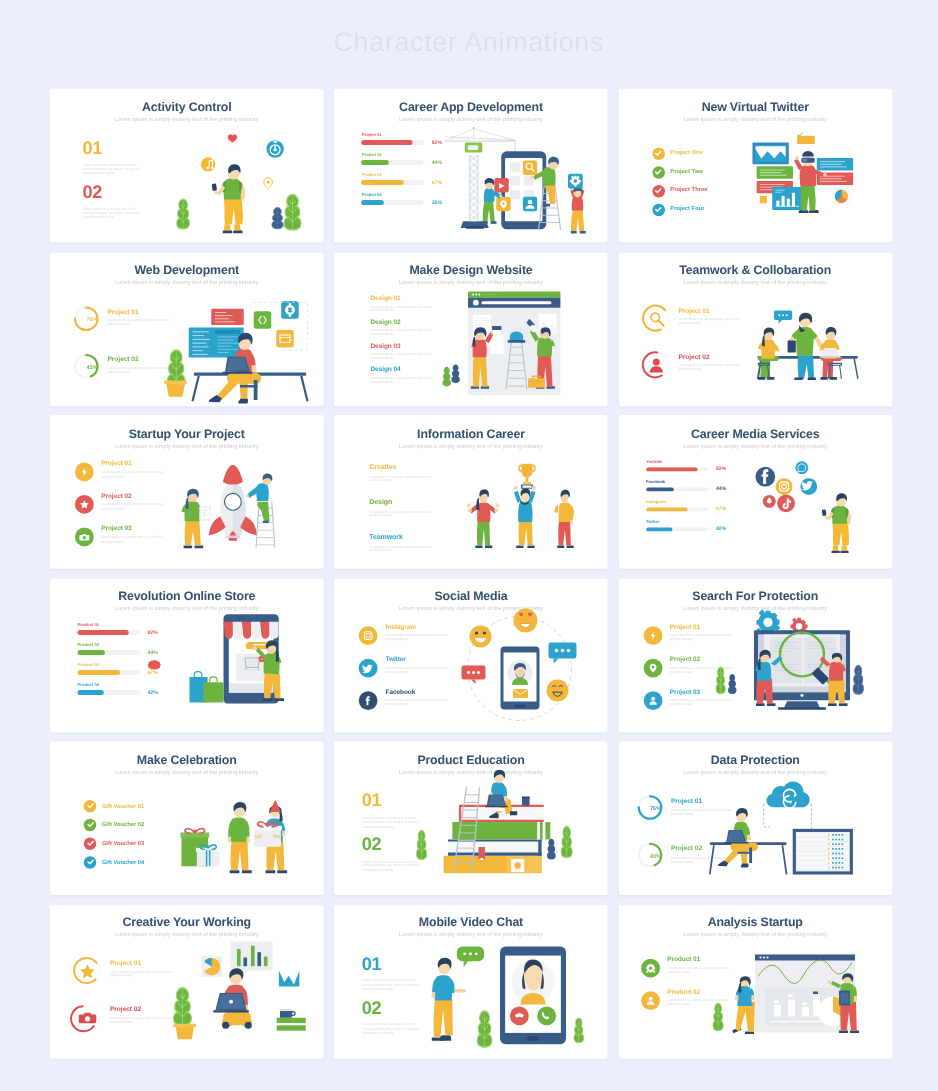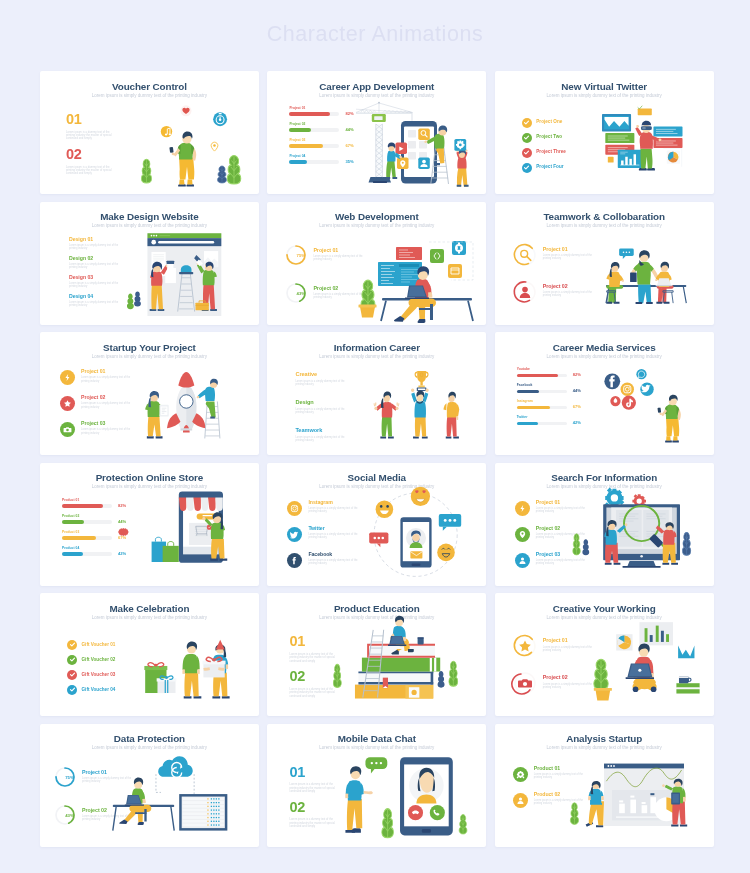--- a/index.html
+++ b/index.html
@@ -70,21 +70,21 @@
   <g class="veins">
           <path d="M8.5 25 V3.5 M8.5 9 L11.2 6.5 M8.5 14.5 L12 11.5 M8.5 20 L12.5 16.5 M8.5 9 L5.8 6.5 M8.5 14.5 L5 11.5 M8.5 20 L4.5 16.5" fill="none" stroke-width=".7"></path>
         </g>
  </g>
 </defs>
 </svg>
 <div class="page-title">Character Animations</div>
 <div class="grid">
 
 <div class="card">
-  <div class="c-title">Voucher Control</div>
+  <div class="c-title">Activity Control</div>
   <div class="c-sub">Lorem ipsum is simply dummy text of the printing industry</div>
   <div style="position:absolute;left:26px;top:41px">
     <div class="num" style="color:#f3b73c">01</div>
     <div class="blurb" style="margin-top:4px">Lorem ipsum is a dummy text of the printing industry the master of special continued and simply</div>
   </div>
   <div style="position:absolute;left:26px;top:76px">
     <div class="num" style="color:#e05a56">02</div>
     <div class="blurb" style="margin-top:4px">Lorem ipsum is a dummy text of the printing industry the master of special continued and simply</div>
   </div>
   <svg class="ill" width="218.8" height="123.6" viewBox="0 0 218.8 123.6" style="left:0;top:0">
@@ -363,107 +363,20 @@
       <circle cx="153.3" cy="64.8" r="5" fill="#f8dab2"></circle>
       <path d="M148 62 c-.7-4.2 2-7 5.5-6.9 3.4 .1 5.5 2 5.7 5.3 h-11.2z" fill="#2a4672"></path>
       <rect x="147" y="61.8" width="13" height="4.6" rx="1.6" fill="#3a5d87"></rect>
       <rect x="148.5" y="62.8" width="4.2" height="2.6" rx=".9" fill="#6e8aa8"></rect>
     </g>
   </g>
       </svg>
 </div>
 
 <div class="card">
-  <div class="c-title">Make Design Website</div>
-  <div class="c-sub">Lorem ipsum is simply dummy text of the printing industry</div>
-  <div style="position:absolute;left:29px;top:35px">
-    <div class="dz-row">
-      <div class="dz-label" style="color:#f3b73c">Design 01</div>
-      <div class="blurb2">Lorem ipsum is a simply dummy text of the printing industry</div>
-    </div>
-    <div class="dz-row">
-      <div class="dz-label" style="color:#6db33f">Design 02</div>
-      <div class="blurb2">Lorem ipsum is a simply dummy text of the printing industry</div>
-    </div>
-    <div class="dz-row">
-      <div class="dz-label" style="color:#e05a56">Design 03</div>
-      <div class="blurb2">Lorem ipsum is a simply dummy text of the printing industry</div>
-    </div>
-    <div class="dz-row">
-      <div class="dz-label" style="color:#2ba3cd">Design 04</div>
-      <div class="blurb2">Lorem ipsum is a simply dummy text of the printing industry</div>
-    </div>
-  </div>
-  <svg class="ill" width="218.8" height="123.6" viewBox="0 0 218.8 123.6">
-        <g transform="translate(14,1) scale(.89)">
-    <g>
-      <rect x="105" y="34" width="83" height="93" fill="#eceef1"></rect>
-      <rect x="105" y="34" width="83" height="5.5" fill="#6cb33f"></rect>
-      <circle cx="109.5" cy="36.7" r=".9" fill="#fff"></circle>
-            <circle cx="112.3" cy="36.7" r=".9" fill="#fff"></circle>
-            <circle cx="115.1" cy="36.7" r=".9" fill="#fff"></circle>
-      <path d="M118.5 36.7 h12" stroke="#8fca64" stroke-width=".8"></path>
-      <rect x="105" y="39.5" width="83" height="9" fill="#3a5d87"></rect>
-      <circle cx="112" cy="44" r="2.6" fill="#fff"></circle>
-      <rect x="117" y="42.6" width="63" height="2.8" rx="1.4" fill="#fff"></rect>
-      <rect x="109.5" y="55" width="16" height="27" fill="#fff"></rect>
-      <path d="M111.5 58 h12 M111.5 60 h12 M111.5 62 h12 M111.5 64 h12 M111.5 66 h9" stroke="#e2e5e9" stroke-width=".5"></path>
-      <rect x="168.5" y="54" width="16" height="18" fill="#fff"></rect>
-      <path d="M168.5 66 l4.5-5 4 4.5 3-3 4 3.5 v6 h-15.5z" fill="#f3f5f7"></path>
-      <rect x="125" y="73" width="12" height="17" fill="#fff"></rect>
-    </g>
-    <g>
-      <path d="M144 78 l-5 44 M153 78 l5 44" stroke="#b6c1ce" stroke-width="1" fill="none"></path>
-      <path d="M143.6 84 h9.8 M143 91 h11 M142.4 98 h12.2 M141.8 105 h13.4 M141.2 112 h14.6 M140.6 119 h15.8" stroke="#b6c1ce" stroke-width=".8" fill="none"></path>
-      <path d="M142.5 75 c0-3 2.5-5 6-5 3.5 0 6 2 6 5 v3 h-12z" fill="#2ba3cd"></path>
-      <rect x="140.5" y="77.5" width="16" height="2.5" rx="1" fill="#3a5d87"></rect>
-    </g>
-
-    <g>
-      <path d="M107.5 119 h7.4 v2.4 h-7.4z M116.5 119 h7.4 v2.4 h-7.4z" fill="#3a5d87"></path>
-      <path d="M110 92 h11 l1.5 27.5 h-4.8 l-1.6-18 -1.5 18 h-4.8 c-.5-8 -.5-22 .2-27.5z" fill="#f3b73c"></path>
-      <path d="M110.5 78 c1.2-1.8 8.5-1.8 9.8 0 1.2 1.7 1.8 9 1.4 12 l-.4 3 h-12 c-.3-3.4 -.3-12.5 1.2-15z" fill="#e05a56"></path>
-      <path d="M110.8 78.5 c-1.4 1 -2.5 3 -2.8 5.5 l3.8 .5z" fill="#e05a56"></path>
-      <path d="M120 78 c1.6-2.5 4-6 5.5-8 l2.8 1.8 c-1.3 2.6 -3.5 6.8 -4.8 8.7z" fill="#e05a56"></path>
-      <path d="M126 69.5 c.7-.6 1.8-.5 2.4 .3 .6 .8 .4 1.8 -.3 2.3 -.8 .5 -1.8 .3 -2.4-.5 -.5-.7 -.4-1.6 .3-2.1z" fill="#f6d2a7"></path>
-      <circle cx="115.5" cy="73.5" r="4.3" fill="#f6d2a7"></circle>
-      <path d="M110.5 73 c-.6-4.3 2-7.2 5.8-7 3.4 .2 5.3 2.2 5.2 5.3 -.1 2 -.5 3.2 -1.1 3.8 -.2-2.2 -.9-3.7 -2.3-4.1 -2.2-.6 -5.6 .3 -6.6 3 -.4-.2 -.9-.5 -1-1z" fill="#2a4672"></path>
-      <path d="M110.4 74.5 c-1.2 2 -1.6 6 -1.2 8.5 l2.5 .3 c-.3-3 -.4-6.5 -.3-8.5z" fill="#2a4672"></path>
-      <path d="M127.2 66 h7 v11 h-7z" fill="#fff"></path>
-      <rect x="126.5" y="65" width="8.5" height="3.5" rx=".5" fill="#3a5d87"></rect>
-    </g>
-
-    <g>
-      <path d="M166 119 h7.6 v2.4 h-7.6z M175.5 119 h7.6 v2.4 h-7.6z" fill="#3a5d87"></path>
-      <path d="M168 92 h11.5 l1.5 27.5 h-5 l-1.6-18 -1.6 18 h-5 c-.5-8 -.5-22 .2-27.5z" fill="#e05a56"></path>
-      <path d="M168.5 76.5 c1.3-1.9 9-1.9 10.4 0 1.3 1.8 1.9 9.5 1.5 12.7 l-.4 3.2 h-12.7 c-.3-3.6 -.3-13.3 1.2-15.9z" fill="#6cb33f"></path>
-      <path d="M180 77 c1.5 1 2.6 3.2 3 5.8 l-4 .5z" fill="#6cb33f"></path>
-      <path d="M169 76.5 c-1.8-2.8 -4-6.5 -5.5-8.6 l-3 2 c1.4 2.7 3.8 7.2 5.1 9.2z" fill="#6cb33f"></path>
-      <path d="M163.3 66.5 c-.8-.6 -2-.5 -2.6 .4 -.6 .9 -.4 2 .4 2.5 .8 .5 2 .3 2.6-.6 .5-.8 .4-1.8 -.4-2.3z" fill="#f6d2a7"></path>
-      <circle cx="174" cy="72" r="4.5" fill="#f6d2a7"></circle>
-      <path d="M170.5 68 c1.8-2.8 6.5-2.5 8 0 1.3 2.2 1 5 -.3 6.5 -.3-2 -.8-3.5 -1.8-4 -1.5-.8 -4 .5 -5 2 -.7-1.3 -1.3-3.3 -.9-4.5z" fill="#2a4672"></path>
-      <path d="M160 58.5 l5 5 -3.5 3 -4-4.5z" fill="#3a5d87"></path>
-      <path d="M162.8 63.5 l4.5 4.5 -3.5 3 -4-4.5z" fill="#fff"></path>
-    </g>
-    <g>
-      <rect x="159" y="112" width="15" height="8.5" rx=".6" fill="#f3b73c"></rect>
-      <path d="M163 112 v-2 h7 v2" stroke="#e8a92f" stroke-width="1" fill="none"></path>
-      <path d="M159 115 h15" stroke="#e8a92f" stroke-width=".8"></path>
-    </g>
-    <g transform="translate(89.49,97.56) scale(0.510,0.748)" fill="#3c5d8c">
-            <use href="#tree"></use>
-          </g>
-    <g transform="translate(81.49,99.61) scale(0.510,0.786)" fill="#6cb33f">
-            <use href="#tree"></use>
-          </g>
-  </g>
-      </svg>
-</div>
-
-<div class="card">
   <div class="c-title">Web Development</div>
   <div class="c-sub">Lorem ipsum is simply dummy text of the printing industry</div>
   <div class="dn-row" style="position:absolute;left:18px;top:42px">
     <svg width="22" height="22" viewBox="0 0 22 22">
       <circle cx="11" cy="11" r="9" fill="none" stroke="#f2f3f6" stroke-width="1.7"></circle>
       <circle cx="11" cy="11" r="9" fill="none" stroke="#f3b73c" stroke-width="1.7" stroke-linecap="round" stroke-dasharray="42.4 56.5" transform="rotate(-90 11 11)"></circle>
     </svg>
     <span class="donut-txt" style="color:#f3b73c;left:4.5px;top:9px">75%</span>
     <div class="dn-text">
       <div class="dn-title" style="color:#f3b73c">Project 01</div>
@@ -539,20 +452,107 @@
               <use href="#tree" fill="none"></use>
             </g>
           </g>
       <path d="M93 104.5 h15 l-2 11 h-11z" fill="#f3b73c"></path>
       <rect x="91.5" y="102.5" width="18" height="3" rx=".6" fill="#f5c353"></rect>
     </g>
   </svg>
 </div>
 
 <div class="card">
+  <div class="c-title">Make Design Website</div>
+  <div class="c-sub">Lorem ipsum is simply dummy text of the printing industry</div>
+  <div style="position:absolute;left:29px;top:35px">
+    <div class="dz-row">
+      <div class="dz-label" style="color:#f3b73c">Design 01</div>
+      <div class="blurb2">Lorem ipsum is a simply dummy text of the printing industry</div>
+    </div>
+    <div class="dz-row">
+      <div class="dz-label" style="color:#6db33f">Design 02</div>
+      <div class="blurb2">Lorem ipsum is a simply dummy text of the printing industry</div>
+    </div>
+    <div class="dz-row">
+      <div class="dz-label" style="color:#e05a56">Design 03</div>
+      <div class="blurb2">Lorem ipsum is a simply dummy text of the printing industry</div>
+    </div>
+    <div class="dz-row">
+      <div class="dz-label" style="color:#2ba3cd">Design 04</div>
+      <div class="blurb2">Lorem ipsum is a simply dummy text of the printing industry</div>
+    </div>
+  </div>
+  <svg class="ill" width="218.8" height="123.6" viewBox="0 0 218.8 123.6">
+        <g transform="translate(14,1) scale(.89)">
+    <g>
+      <rect x="105" y="34" width="83" height="93" fill="#eceef1"></rect>
+      <rect x="105" y="34" width="83" height="5.5" fill="#6cb33f"></rect>
+      <circle cx="109.5" cy="36.7" r=".9" fill="#fff"></circle>
+            <circle cx="112.3" cy="36.7" r=".9" fill="#fff"></circle>
+            <circle cx="115.1" cy="36.7" r=".9" fill="#fff"></circle>
+      <path d="M118.5 36.7 h12" stroke="#8fca64" stroke-width=".8"></path>
+      <rect x="105" y="39.5" width="83" height="9" fill="#3a5d87"></rect>
+      <circle cx="112" cy="44" r="2.6" fill="#fff"></circle>
+      <rect x="117" y="42.6" width="63" height="2.8" rx="1.4" fill="#fff"></rect>
+      <rect x="109.5" y="55" width="16" height="27" fill="#fff"></rect>
+      <path d="M111.5 58 h12 M111.5 60 h12 M111.5 62 h12 M111.5 64 h12 M111.5 66 h9" stroke="#e2e5e9" stroke-width=".5"></path>
+      <rect x="168.5" y="54" width="16" height="18" fill="#fff"></rect>
+      <path d="M168.5 66 l4.5-5 4 4.5 3-3 4 3.5 v6 h-15.5z" fill="#f3f5f7"></path>
+      <rect x="125" y="73" width="12" height="17" fill="#fff"></rect>
+    </g>
+    <g>
+      <path d="M144 78 l-5 44 M153 78 l5 44" stroke="#b6c1ce" stroke-width="1" fill="none"></path>
+      <path d="M143.6 84 h9.8 M143 91 h11 M142.4 98 h12.2 M141.8 105 h13.4 M141.2 112 h14.6 M140.6 119 h15.8" stroke="#b6c1ce" stroke-width=".8" fill="none"></path>
+      <path d="M142.5 75 c0-3 2.5-5 6-5 3.5 0 6 2 6 5 v3 h-12z" fill="#2ba3cd"></path>
+      <rect x="140.5" y="77.5" width="16" height="2.5" rx="1" fill="#3a5d87"></rect>
+    </g>
+
+    <g>
+      <path d="M107.5 119 h7.4 v2.4 h-7.4z M116.5 119 h7.4 v2.4 h-7.4z" fill="#3a5d87"></path>
+      <path d="M110 92 h11 l1.5 27.5 h-4.8 l-1.6-18 -1.5 18 h-4.8 c-.5-8 -.5-22 .2-27.5z" fill="#f3b73c"></path>
+      <path d="M110.5 78 c1.2-1.8 8.5-1.8 9.8 0 1.2 1.7 1.8 9 1.4 12 l-.4 3 h-12 c-.3-3.4 -.3-12.5 1.2-15z" fill="#e05a56"></path>
+      <path d="M110.8 78.5 c-1.4 1 -2.5 3 -2.8 5.5 l3.8 .5z" fill="#e05a56"></path>
+      <path d="M120 78 c1.6-2.5 4-6 5.5-8 l2.8 1.8 c-1.3 2.6 -3.5 6.8 -4.8 8.7z" fill="#e05a56"></path>
+      <path d="M126 69.5 c.7-.6 1.8-.5 2.4 .3 .6 .8 .4 1.8 -.3 2.3 -.8 .5 -1.8 .3 -2.4-.5 -.5-.7 -.4-1.6 .3-2.1z" fill="#f6d2a7"></path>
+      <circle cx="115.5" cy="73.5" r="4.3" fill="#f6d2a7"></circle>
+      <path d="M110.5 73 c-.6-4.3 2-7.2 5.8-7 3.4 .2 5.3 2.2 5.2 5.3 -.1 2 -.5 3.2 -1.1 3.8 -.2-2.2 -.9-3.7 -2.3-4.1 -2.2-.6 -5.6 .3 -6.6 3 -.4-.2 -.9-.5 -1-1z" fill="#2a4672"></path>
+      <path d="M110.4 74.5 c-1.2 2 -1.6 6 -1.2 8.5 l2.5 .3 c-.3-3 -.4-6.5 -.3-8.5z" fill="#2a4672"></path>
+      <path d="M127.2 66 h7 v11 h-7z" fill="#fff"></path>
+      <rect x="126.5" y="65" width="8.5" height="3.5" rx=".5" fill="#3a5d87"></rect>
+    </g>
+
+    <g>
+      <path d="M166 119 h7.6 v2.4 h-7.6z M175.5 119 h7.6 v2.4 h-7.6z" fill="#3a5d87"></path>
+      <path d="M168 92 h11.5 l1.5 27.5 h-5 l-1.6-18 -1.6 18 h-5 c-.5-8 -.5-22 .2-27.5z" fill="#e05a56"></path>
+      <path d="M168.5 76.5 c1.3-1.9 9-1.9 10.4 0 1.3 1.8 1.9 9.5 1.5 12.7 l-.4 3.2 h-12.7 c-.3-3.6 -.3-13.3 1.2-15.9z" fill="#6cb33f"></path>
+      <path d="M180 77 c1.5 1 2.6 3.2 3 5.8 l-4 .5z" fill="#6cb33f"></path>
+      <path d="M169 76.5 c-1.8-2.8 -4-6.5 -5.5-8.6 l-3 2 c1.4 2.7 3.8 7.2 5.1 9.2z" fill="#6cb33f"></path>
+      <path d="M163.3 66.5 c-.8-.6 -2-.5 -2.6 .4 -.6 .9 -.4 2 .4 2.5 .8 .5 2 .3 2.6-.6 .5-.8 .4-1.8 -.4-2.3z" fill="#f6d2a7"></path>
+      <circle cx="174" cy="72" r="4.5" fill="#f6d2a7"></circle>
+      <path d="M170.5 68 c1.8-2.8 6.5-2.5 8 0 1.3 2.2 1 5 -.3 6.5 -.3-2 -.8-3.5 -1.8-4 -1.5-.8 -4 .5 -5 2 -.7-1.3 -1.3-3.3 -.9-4.5z" fill="#2a4672"></path>
+      <path d="M160 58.5 l5 5 -3.5 3 -4-4.5z" fill="#3a5d87"></path>
+      <path d="M162.8 63.5 l4.5 4.5 -3.5 3 -4-4.5z" fill="#fff"></path>
+    </g>
+    <g>
+      <rect x="159" y="112" width="15" height="8.5" rx=".6" fill="#f3b73c"></rect>
+      <path d="M163 112 v-2 h7 v2" stroke="#e8a92f" stroke-width="1" fill="none"></path>
+      <path d="M159 115 h15" stroke="#e8a92f" stroke-width=".8"></path>
+    </g>
+    <g transform="translate(89.49,97.56) scale(0.510,0.748)" fill="#3c5d8c">
+            <use href="#tree"></use>
+          </g>
+    <g transform="translate(81.49,99.61) scale(0.510,0.786)" fill="#6cb33f">
+            <use href="#tree"></use>
+          </g>
+  </g>
+      </svg>
+</div>
+
+<div class="card">
   <div class="c-title">Teamwork &amp; Collobaration</div>
   <div class="c-sub">Lorem ipsum is simply dummy text of the printing industry</div>
   <div class="ac-row" style="position:absolute;left:18px;top:41px">
     <svg width="24" height="24" viewBox="0 0 24 24">
       <circle cx="12" cy="12" r="10" fill="none" stroke="#f8f9fb" stroke-width="1.5"></circle>
       <path d="M19.2 5.3 A10 10 0 1 0 15.5 20.6" fill="none" stroke="#f3b73c" stroke-width="1.6" stroke-linecap="round"></path>
       <circle cx="11.2" cy="10.8" r="3.4" fill="none" stroke="#f3b73c" stroke-width="1.4"></circle>
       <path d="M13.8 13.4 l4 4" stroke="#f3b73c" stroke-width="1.5" stroke-linecap="round"></path>
     </svg>
     <div class="ac-text">
@@ -874,21 +874,21 @@
       <circle cx="189.6" cy="64.1" r="5.07" fill="#f8dab2"></circle>
       <path d="M184.9 62.8 c-.66-4.2 1.92-6.95 5.27-6.95 3.24 0 5.27 1.7 5.55 4.95 .11 1.35 -.22 2.6 -.6 3.05 -.27-1.5 -1.26-2.7 -2.41-3 -2.36-.45 -5.5 .65 -6.37 2.9 -.38-.2 -1.15-.5 -1.44-.95z" fill="#2a4460"></path>
       <path d="M173.1 78.8 c.44-.6 1.7-.6 2.36 .2 .6 .75 .44 1.8 -.22 2.25 -.71 .45 -1.92 .2 -2.36-.6 -.38-.65 -.27-1.4 .22-1.85z" fill="#f6d2a7"></path>
       <rect x="170.6" y="72.4" width="3.9" height="6.2" rx=".95" transform="rotate(-8 172.5 75.5)" fill="#2a4460"></rect>
     </g>
   </g>
       </svg>
 </div>
 
 <div class="card">
-  <div class="c-title">Protection Online Store</div>
+  <div class="c-title">Revolution Online Store</div>
   <div class="c-sub">Lorem ipsum is simply dummy text of the printing industry</div>
   <div class="bars" style="position:absolute;left:22px;top:36px">
     <div class="bar-row">
       <div class="bar-label" style="color:#e05a56">Product 01</div>
       <div class="bar-track">
             <div class="bar-fill" style="width:82%;background:#e05a56"></div>
           </div>
       <div class="bar-pct" style="color:#e05a56">82%</div>
     </div>
     <div class="bar-row">
@@ -1051,21 +1051,21 @@
       <path d="M108 87 l0 4.5 -4.5-4.5z" fill="#e05a56"></path>
       <circle cx="101" cy="80" r="1.6" fill="#fff"></circle>
             <circle cx="106" cy="80" r="1.6" fill="#fff"></circle>
             <circle cx="111" cy="80" r="1.6" fill="#fff"></circle>
     </g>
   </g>
       </svg>
 </div>
 
 <div class="card">
-  <div class="c-title">Search For Information</div>
+  <div class="c-title">Search For Protection</div>
   <div class="c-sub">Lorem ipsum is simply dummy text of the printing industry</div>
   <div class="ic-list" style="position:absolute;left:20px;top:37px">
     <div class="ic-row">
       <span class="ic-circle" style="background:#f3b73c">
         <svg width="9" height="9" viewBox="0 0 16 16">
               <path d="M9.2 1.6 L4.2 8.8 h3.2 l-1 5.6 5-7.4 h-3.2 z" fill="#fff"></path>
             </svg>
       </span>
       <span class="ic-text">
         <span class="ic-title" style="color:#f3b73c">Project 01</span>
@@ -1325,112 +1325,20 @@
           </g>
     <g transform="translate(192.32,72.81) scale(0.680,1.278)" fill="#6cb33f">
             <use href="#tree"></use>
             <g stroke="#9ad768">
               <use href="#tree" fill="none"></use>
             </g>
           </g>
     <g transform="translate(179.47,85.21) scale(0.533,0.852)" fill="#3c5d8c">
             <use href="#tree"></use>
           </g>
-  </g>
-      </svg>
-</div>
-
-<div class="card">
-  <div class="c-title">Creative Your Working</div>
-  <div class="c-sub">Lorem ipsum is simply dummy text of the printing industry</div>
-  <div class="ac-row" style="position:absolute;left:18px;top:41px">
-    <svg width="24" height="24" viewBox="0 0 24 24">
-      <circle cx="12" cy="12" r="10" fill="none" stroke="#fcfaf6" stroke-width="1.5"></circle>
-      <path d="M19.2 5.3 A10 10 0 1 0 18.5 18.4" fill="none" stroke="#f3b73c" stroke-width="1.6" stroke-linecap="round"></path>
-      <path d="M12 6.5 l1.8 3.6 4 .6 -2.9 2.8 .7 4 -3.6-1.9 -3.6 1.9 .7-4 -2.9-2.8 4-.6z" fill="#f3b73c"></path>
-    </svg>
-    <div class="ac-text">
-      <div class="ac-title" style="color:#f3b73c">Project 01</div>
-      <div class="blurb2">Lorem ipsum is a simply dummy text of the printing industry</div>
-    </div>
-  </div>
-  <div class="ac-row" style="position:absolute;left:18px;top:78px">
-    <svg width="24" height="24" viewBox="0 0 24 24">
-      <circle cx="12" cy="12" r="10" fill="none" stroke="#fbf8f8" stroke-width="1.5"></circle>
-      <path d="M8 3 A10 10 0 1 0 17 18.8" fill="none" stroke="#d94d50" stroke-width="1.6" stroke-linecap="round"></path>
-      <path d="M6.2 9.6 h2.6 l1-1.4 h4.4 l1 1.4 h2.6 c.7 0 1.2 .5 1.2 1.2 v4.6 c0 .7 -.5 1.2 -1.2 1.2 h-11.6 c-.7 0 -1.2-.5 -1.2-1.2 v-4.6 c0-.7 .5-1.2 1.2-1.2z" fill="#d94d50"></path>
-      <circle cx="12" cy="13" r="2.1" fill="#fff"></circle>
-    </svg>
-    <div class="ac-text">
-      <div class="ac-title" style="color:#d94d50">Project 02</div>
-      <div class="blurb2">Lorem ipsum is a simply dummy text of the printing industry</div>
-    </div>
-  </div>
-  <svg class="ill" width="218.8" height="123.6" viewBox="0 0 218.8 123.6">
-        <g transform="translate(18,2.5) scale(.86)">
-
-    <g>
-      <rect x="147" y="31" width="39" height="27" fill="#eceef1"></rect>
-      <rect x="153" y="38" width="3.4" height="16" fill="#6cb33f"></rect>
-      <rect x="159" y="46" width="3.4" height="8" fill="#3a5d87"></rect>
-      <rect x="166" y="35" width="3.4" height="19" fill="#6cb33f"></rect>
-      <rect x="172" y="41" width="3.4" height="13" fill="#3a5d87"></rect>
-      <rect x="178" y="45" width="3.4" height="9" fill="#6cb33f"></rect>
-    </g>
-
-    <g>
-      <rect x="120" y="45" width="19" height="19" fill="#eceef1"></rect>
-      <path d="M129.5 54.5 L129.5 46.5 A8 8 0 0 1 137 57 z" fill="#f3b73c"></path>
-      <path d="M129.5 54.5 L137 57 A8 8 0 1 1 129.5 46.5 z" fill="#f3b73c"></path>
-      <path d="M129.5 54.5 L122.5 50 A8 8 0 0 1 129.5 46.5 z" fill="#2ba3cd"></path>
-      <path d="M129.5 54.5 L122.5 58.5 A8 8 0 0 1 122.5 50 z" fill="#eceef1"></path>
-    </g>
-
-    <g>
-      <path d="M192 58 l5 11 4-6 5 8 5-13 v15 h-19z" fill="#2ba3cd"></path>
-    </g>
-
-    <g>
-      <path d="M140 101 c0-4 6-6 13-6 7 0 13 2 13 6 0 5 -7 8 -13 8 -6 0 -13-3 -13-8z" fill="#f3b73c"></path>
-      <path d="M140 103 c-2 3 -1 7 3 7.5 4 .5 7-2 8-5z" fill="#f3b73c"></path>
-      <path d="M166 103 c2 3 1 7 -3 7.5 -4 .5 -7-2 -8-5z" fill="#f3b73c"></path>
-      <circle cx="142.5" cy="109" r="3.3" fill="#2a4672"></circle>
-      <circle cx="163.5" cy="109" r="3.3" fill="#2a4672"></circle>
-      <path d="M145 73 c1.6-2.2 12-2.3 13.6 0 1.7 2.3 2.2 12 1.9 16.5 l-.5 6 h-16.4 c-.4-4.5 -.6-20 1.4-22.5z" fill="#e05a56"></path>
-      <path d="M158.8 74 c2.2 1.3 3.6 4 4 8.5 l.5 8.5 -4.5 1.5z" fill="#e05a56"></path>
-      <path d="M145 74 c-2.2 1.3 -3.6 4 -4 8.5 l-.5 8.5 4.5 1.5z" fill="#e05a56"></path>
-      <path d="M163.2 90 c.5 2 .6 4.5 .3 6 l-4.2 -.3 c.3-2 .3-4.2 0-5.6z" fill="#f6d2a7"></path>
-      <path d="M140.8 90 c-.5 2 -.6 4.5 -.3 6 l4.2 -.3 c-.3-2 -.3-4.2 0-5.6z" fill="#f6d2a7"></path>
-      <circle cx="152" cy="65.5" r="5.6" fill="#f8dab2"></circle>
-      <path d="M146 64 c-.8-5 2.6-8.3 6.8-8.1 4 .2 6.3 2.6 6.2 6.1 -.1 2.4 -.7 3.8 -1.4 4.5 -.3-2.5 -1.2-4.2 -2.8-4.7 -2.7-.7 -6.9 .4 -8 3.6 -.4-.3 -.7-.7 -.8-1.4z" fill="#2a4460"></path>
-      <path d="M133 95 h29 l-4-16 h-21 z" fill="#3a5d87"></path>
-      <path d="M134.6 93.6 h25.8 l-3.4-13.6 -18.6 0 z" fill="#486f9b"></path>
-      <circle cx="147.5" cy="87" r="1.8" fill="#fff"></circle>
-      <path d="M131 95 h33 v2 h-33z" fill="#2a4672"></path>
-    </g>
-
-    <g>
-      <rect x="190" y="102" width="27" height="5" fill="#6cb33f"></rect>
-      <rect x="190" y="107" width="27" height="2" fill="#f6f8fa"></rect>
-      <rect x="190" y="109" width="27" height="5" fill="#6cb33f"></rect>
-      <rect x="193" y="94" width="11" height="8" rx=".8" fill="#3a5d87"></rect>
-      <path d="M204 96 c2 0 3 1 3 2 0 1 -1 2 -3 2z" fill="none" stroke="#3a5d87" stroke-width="1.2"></path>
-      <path d="M193 94 h11 v1.8 h-11z" fill="#eceef1"></path>
-    </g>
-
-    <g>
-      <g transform="translate(92.89,70.21) scale(1.111,1.562)" fill="#6cb33f">
-              <use href="#tree"></use>
-              <g stroke="#9ad768">
-                <use href="#tree" fill="none"></use>
-              </g>
-            </g>
-      <path d="M96 110 h17 l-2 12 h-13z" fill="#f3b73c"></path>
-      <rect x="94" y="107.5" width="21" height="3.4" rx=".6" fill="#f5c353"></rect>
-    </g>
   </g>
       </svg>
 </div>
 
 <div class="card">
   <div class="c-title">Data Protection</div>
   <div class="c-sub">Lorem ipsum is simply dummy text of the printing industry</div>
   <div class="dn-row" style="position:absolute;left:14px;top:42px">
     <svg width="22" height="22" viewBox="0 0 22 22">
       <circle cx="11" cy="11" r="9" fill="none" stroke="#f2f3f6" stroke-width="1.7"></circle>
@@ -1543,21 +1451,113 @@
       <path d="M77.3 87.4 h16.4 l-3.2-9.6 -11.4 0 z" fill="#486f9b"></path>
       <path d="M74.5 88.5 h23 v1.6 h-23z" fill="#2a4672"></path>
       <path d="M98 94 h2.8 v15 h-2.8z" fill="#3a5d87"></path>
       <path d="M87 98 h13.5 v1.9 h-13.5z" fill="#3a5d87"></path>
     </g>
   </g>
       </svg>
 </div>
 
 <div class="card">
-  <div class="c-title">Mobile Data Chat</div>
+  <div class="c-title">Creative Your Working</div>
+  <div class="c-sub">Lorem ipsum is simply dummy text of the printing industry</div>
+  <div class="ac-row" style="position:absolute;left:18px;top:41px">
+    <svg width="24" height="24" viewBox="0 0 24 24">
+      <circle cx="12" cy="12" r="10" fill="none" stroke="#fcfaf6" stroke-width="1.5"></circle>
+      <path d="M19.2 5.3 A10 10 0 1 0 18.5 18.4" fill="none" stroke="#f3b73c" stroke-width="1.6" stroke-linecap="round"></path>
+      <path d="M12 6.5 l1.8 3.6 4 .6 -2.9 2.8 .7 4 -3.6-1.9 -3.6 1.9 .7-4 -2.9-2.8 4-.6z" fill="#f3b73c"></path>
+    </svg>
+    <div class="ac-text">
+      <div class="ac-title" style="color:#f3b73c">Project 01</div>
+      <div class="blurb2">Lorem ipsum is a simply dummy text of the printing industry</div>
+    </div>
+  </div>
+  <div class="ac-row" style="position:absolute;left:18px;top:78px">
+    <svg width="24" height="24" viewBox="0 0 24 24">
+      <circle cx="12" cy="12" r="10" fill="none" stroke="#fbf8f8" stroke-width="1.5"></circle>
+      <path d="M8 3 A10 10 0 1 0 17 18.8" fill="none" stroke="#d94d50" stroke-width="1.6" stroke-linecap="round"></path>
+      <path d="M6.2 9.6 h2.6 l1-1.4 h4.4 l1 1.4 h2.6 c.7 0 1.2 .5 1.2 1.2 v4.6 c0 .7 -.5 1.2 -1.2 1.2 h-11.6 c-.7 0 -1.2-.5 -1.2-1.2 v-4.6 c0-.7 .5-1.2 1.2-1.2z" fill="#d94d50"></path>
+      <circle cx="12" cy="13" r="2.1" fill="#fff"></circle>
+    </svg>
+    <div class="ac-text">
+      <div class="ac-title" style="color:#d94d50">Project 02</div>
+      <div class="blurb2">Lorem ipsum is a simply dummy text of the printing industry</div>
+    </div>
+  </div>
+  <svg class="ill" width="218.8" height="123.6" viewBox="0 0 218.8 123.6">
+        <g transform="translate(18,2.5) scale(.86)">
+
+    <g>
+      <rect x="147" y="31" width="39" height="27" fill="#eceef1"></rect>
+      <rect x="153" y="38" width="3.4" height="16" fill="#6cb33f"></rect>
+      <rect x="159" y="46" width="3.4" height="8" fill="#3a5d87"></rect>
+      <rect x="166" y="35" width="3.4" height="19" fill="#6cb33f"></rect>
+      <rect x="172" y="41" width="3.4" height="13" fill="#3a5d87"></rect>
+      <rect x="178" y="45" width="3.4" height="9" fill="#6cb33f"></rect>
+    </g>
+
+    <g>
+      <rect x="120" y="45" width="19" height="19" fill="#eceef1"></rect>
+      <path d="M129.5 54.5 L129.5 46.5 A8 8 0 0 1 137 57 z" fill="#f3b73c"></path>
+      <path d="M129.5 54.5 L137 57 A8 8 0 1 1 129.5 46.5 z" fill="#f3b73c"></path>
+      <path d="M129.5 54.5 L122.5 50 A8 8 0 0 1 129.5 46.5 z" fill="#2ba3cd"></path>
+      <path d="M129.5 54.5 L122.5 58.5 A8 8 0 0 1 122.5 50 z" fill="#eceef1"></path>
+    </g>
+
+    <g>
+      <path d="M192 58 l5 11 4-6 5 8 5-13 v15 h-19z" fill="#2ba3cd"></path>
+    </g>
+
+    <g>
+      <path d="M140 101 c0-4 6-6 13-6 7 0 13 2 13 6 0 5 -7 8 -13 8 -6 0 -13-3 -13-8z" fill="#f3b73c"></path>
+      <path d="M140 103 c-2 3 -1 7 3 7.5 4 .5 7-2 8-5z" fill="#f3b73c"></path>
+      <path d="M166 103 c2 3 1 7 -3 7.5 -4 .5 -7-2 -8-5z" fill="#f3b73c"></path>
+      <circle cx="142.5" cy="109" r="3.3" fill="#2a4672"></circle>
+      <circle cx="163.5" cy="109" r="3.3" fill="#2a4672"></circle>
+      <path d="M145 73 c1.6-2.2 12-2.3 13.6 0 1.7 2.3 2.2 12 1.9 16.5 l-.5 6 h-16.4 c-.4-4.5 -.6-20 1.4-22.5z" fill="#e05a56"></path>
+      <path d="M158.8 74 c2.2 1.3 3.6 4 4 8.5 l.5 8.5 -4.5 1.5z" fill="#e05a56"></path>
+      <path d="M145 74 c-2.2 1.3 -3.6 4 -4 8.5 l-.5 8.5 4.5 1.5z" fill="#e05a56"></path>
+      <path d="M163.2 90 c.5 2 .6 4.5 .3 6 l-4.2 -.3 c.3-2 .3-4.2 0-5.6z" fill="#f6d2a7"></path>
+      <path d="M140.8 90 c-.5 2 -.6 4.5 -.3 6 l4.2 -.3 c-.3-2 -.3-4.2 0-5.6z" fill="#f6d2a7"></path>
+      <circle cx="152" cy="65.5" r="5.6" fill="#f8dab2"></circle>
+      <path d="M146 64 c-.8-5 2.6-8.3 6.8-8.1 4 .2 6.3 2.6 6.2 6.1 -.1 2.4 -.7 3.8 -1.4 4.5 -.3-2.5 -1.2-4.2 -2.8-4.7 -2.7-.7 -6.9 .4 -8 3.6 -.4-.3 -.7-.7 -.8-1.4z" fill="#2a4460"></path>
+      <path d="M133 95 h29 l-4-16 h-21 z" fill="#3a5d87"></path>
+      <path d="M134.6 93.6 h25.8 l-3.4-13.6 -18.6 0 z" fill="#486f9b"></path>
+      <circle cx="147.5" cy="87" r="1.8" fill="#fff"></circle>
+      <path d="M131 95 h33 v2 h-33z" fill="#2a4672"></path>
+    </g>
+
+    <g>
+      <rect x="190" y="102" width="27" height="5" fill="#6cb33f"></rect>
+      <rect x="190" y="107" width="27" height="2" fill="#f6f8fa"></rect>
+      <rect x="190" y="109" width="27" height="5" fill="#6cb33f"></rect>
+      <rect x="193" y="94" width="11" height="8" rx=".8" fill="#3a5d87"></rect>
+      <path d="M204 96 c2 0 3 1 3 2 0 1 -1 2 -3 2z" fill="none" stroke="#3a5d87" stroke-width="1.2"></path>
+      <path d="M193 94 h11 v1.8 h-11z" fill="#eceef1"></path>
+    </g>
+
+    <g>
+      <g transform="translate(92.89,70.21) scale(1.111,1.562)" fill="#6cb33f">
+              <use href="#tree"></use>
+              <g stroke="#9ad768">
+                <use href="#tree" fill="none"></use>
+              </g>
+            </g>
+      <path d="M96 110 h17 l-2 12 h-13z" fill="#f3b73c"></path>
+      <rect x="94" y="107.5" width="21" height="3.4" rx=".6" fill="#f5c353"></rect>
+    </g>
+  </g>
+      </svg>
+</div>
+
+<div class="card">
+  <div class="c-title">Mobile Video Chat</div>
   <div class="c-sub">Lorem ipsum is simply dummy text of the printing industry</div>
   <div style="position:absolute;left:22px;top:41px">
     <div class="num" style="color:#2ba3cd">01</div>
     <div class="blurb" style="margin-top:4px">Lorem ipsum is a dummy text of the printing industry the master of special continued and simply</div>
   </div>
   <div style="position:absolute;left:22px;top:76px">
     <div class="num" style="color:#6cb33f">02</div>
     <div class="blurb" style="margin-top:4px">Lorem ipsum is a dummy text of the printing industry the master of special continued and simply</div>
   </div>
   <svg class="ill" width="218.8" height="123.6" viewBox="0 0 218.8 123.6">

